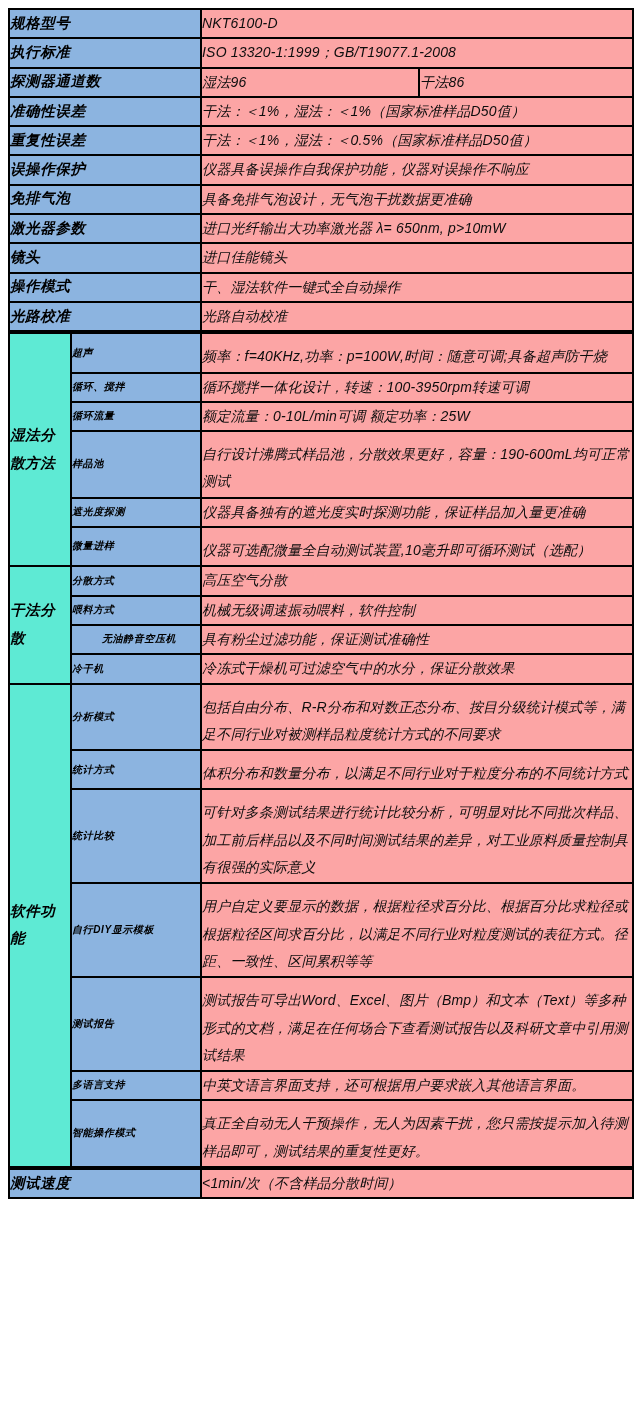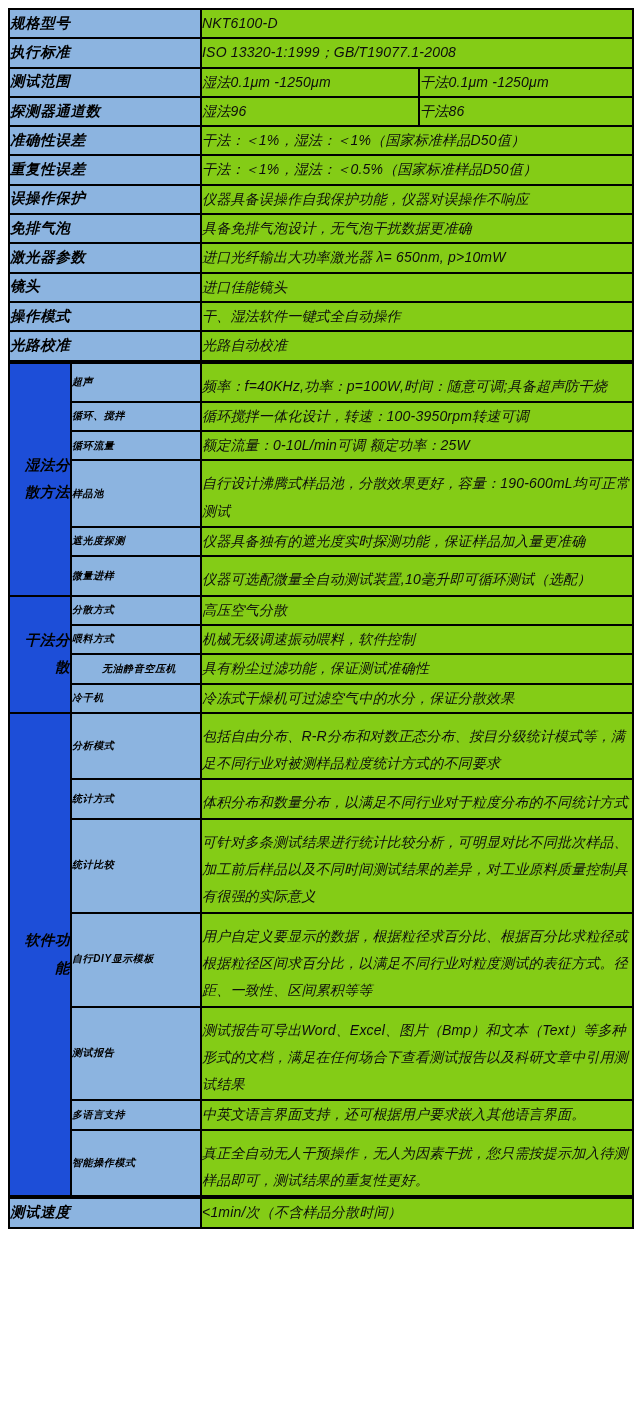--- a/index.html
+++ b/index.html
@@ -35,41 +35,41 @@
   .lbl {
     background: #8cb4e0;
     color: #000000;
     font-weight: bold;
     font-size: 14.5px;
     padding: 5px 0 5px 14px;
     letter-spacing: 0.6px;
     line-height: 1.65;
   }
   .grp {
-    background: #1d4ed8;
+    background: #5eead4;
     color: #000000;
     font-weight: bold;
     font-size: 14.5px;
-    text-align: right;
+    text-align: left;
     letter-spacing: 0.6px;
     line-height: 1.9;
     padding: 0 4px;
   }
   .sub {
     background: #8cb4e0;
     color: #000000;
     font-weight: bold;
     font-size: 10px;
     padding: 5px 0 5px 10px;
     letter-spacing: 0.6px;
     line-height: 1.65;
   }
   
   .val {
-    background: #84cc16;
+    background: #fca5a5;
     color: #0d0d0d;
     font-size: 14px;
     padding: 7px 6px 7px 11px;
     line-height: 1.95;
     letter-spacing: 0.2px;
   }
   .val.pad2 { padding-top: 9px; padding-bottom: 1px; }
 
   
   col.c-lbl   { width: 192px; }
@@ -93,25 +93,20 @@
     <tbody>
       <tr>
         <td class="lbl">规格型号</td>
         <td class="val" colspan="2">NKT6100-D</td>
       </tr>
       <tr>
         <td class="lbl">执行标准</td>
         <td class="val" colspan="2">ISO 13320-1:1999；GB/T19077.1-2008</td>
       </tr>
       <tr>
-        <td class="lbl">测试范围</td>
-        <td class="val">湿法0.1μm -1250μm</td>
-        <td class="val">干法0.1μm -1250μm</td>
-      </tr>
-      <tr>
         <td class="lbl">探测器通道数</td>
         <td class="val">湿法96</td>
         <td class="val">干法86</td>
       </tr>
       <tr>
         <td class="lbl">准确性误差</td>
         <td class="val" colspan="2">干法：＜1%，湿法：＜1%（国家标准样品D50值）</td>
       </tr>
       <tr>
         <td class="lbl">重复性误差</td>

